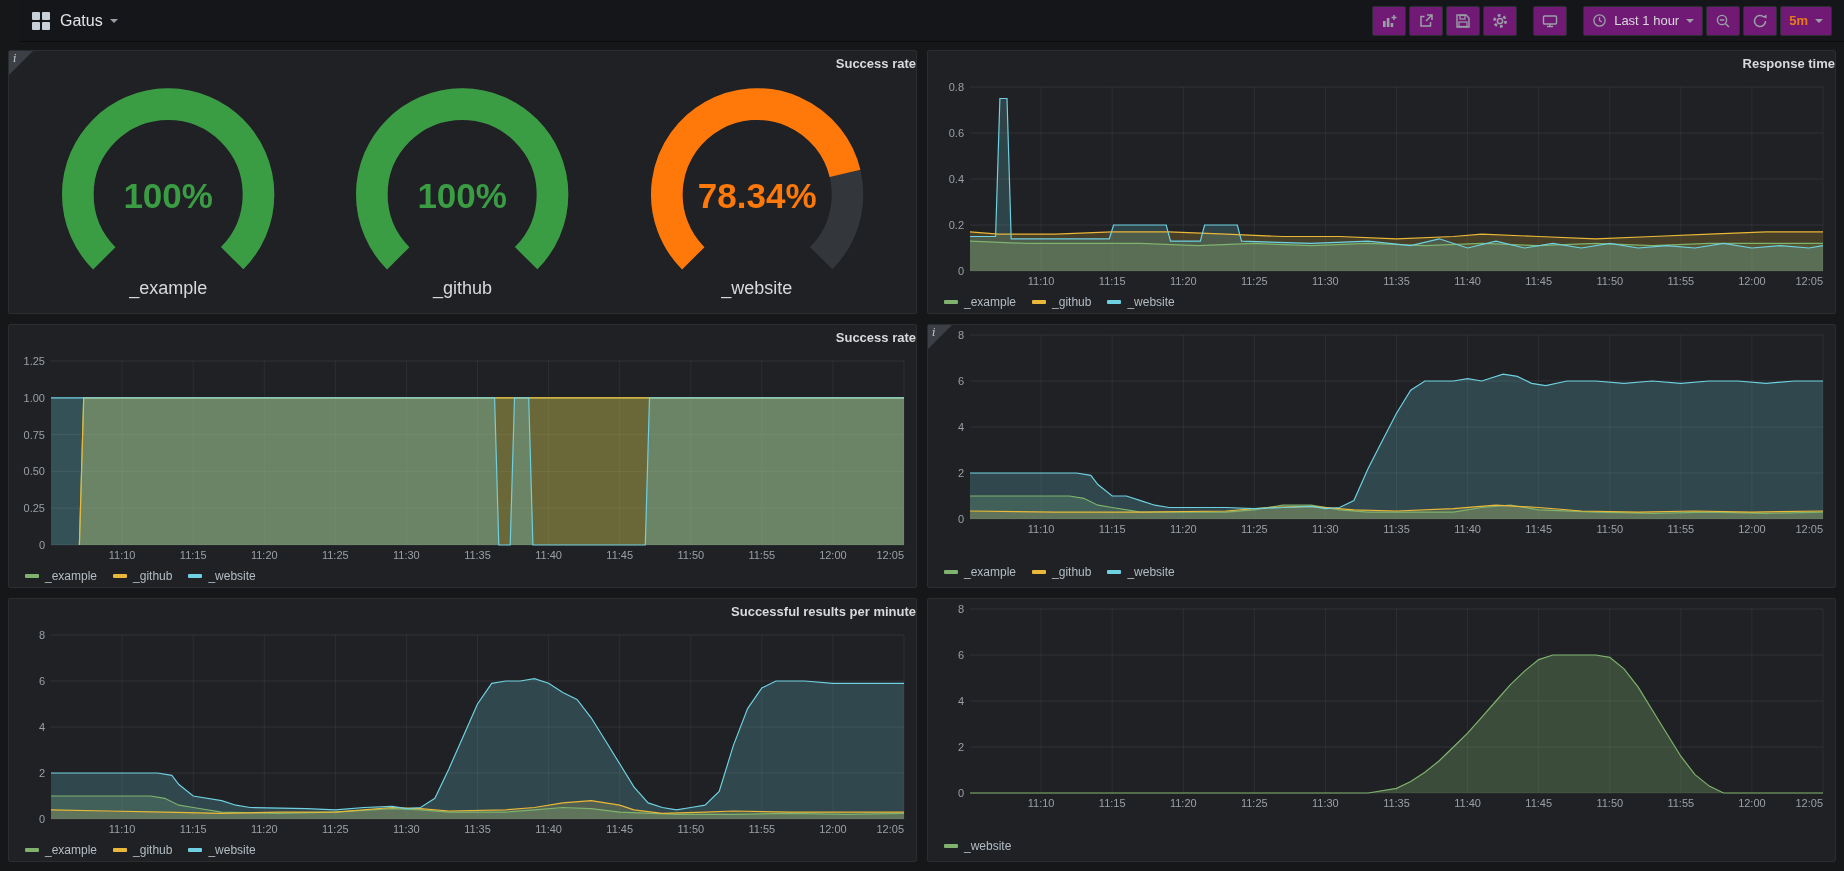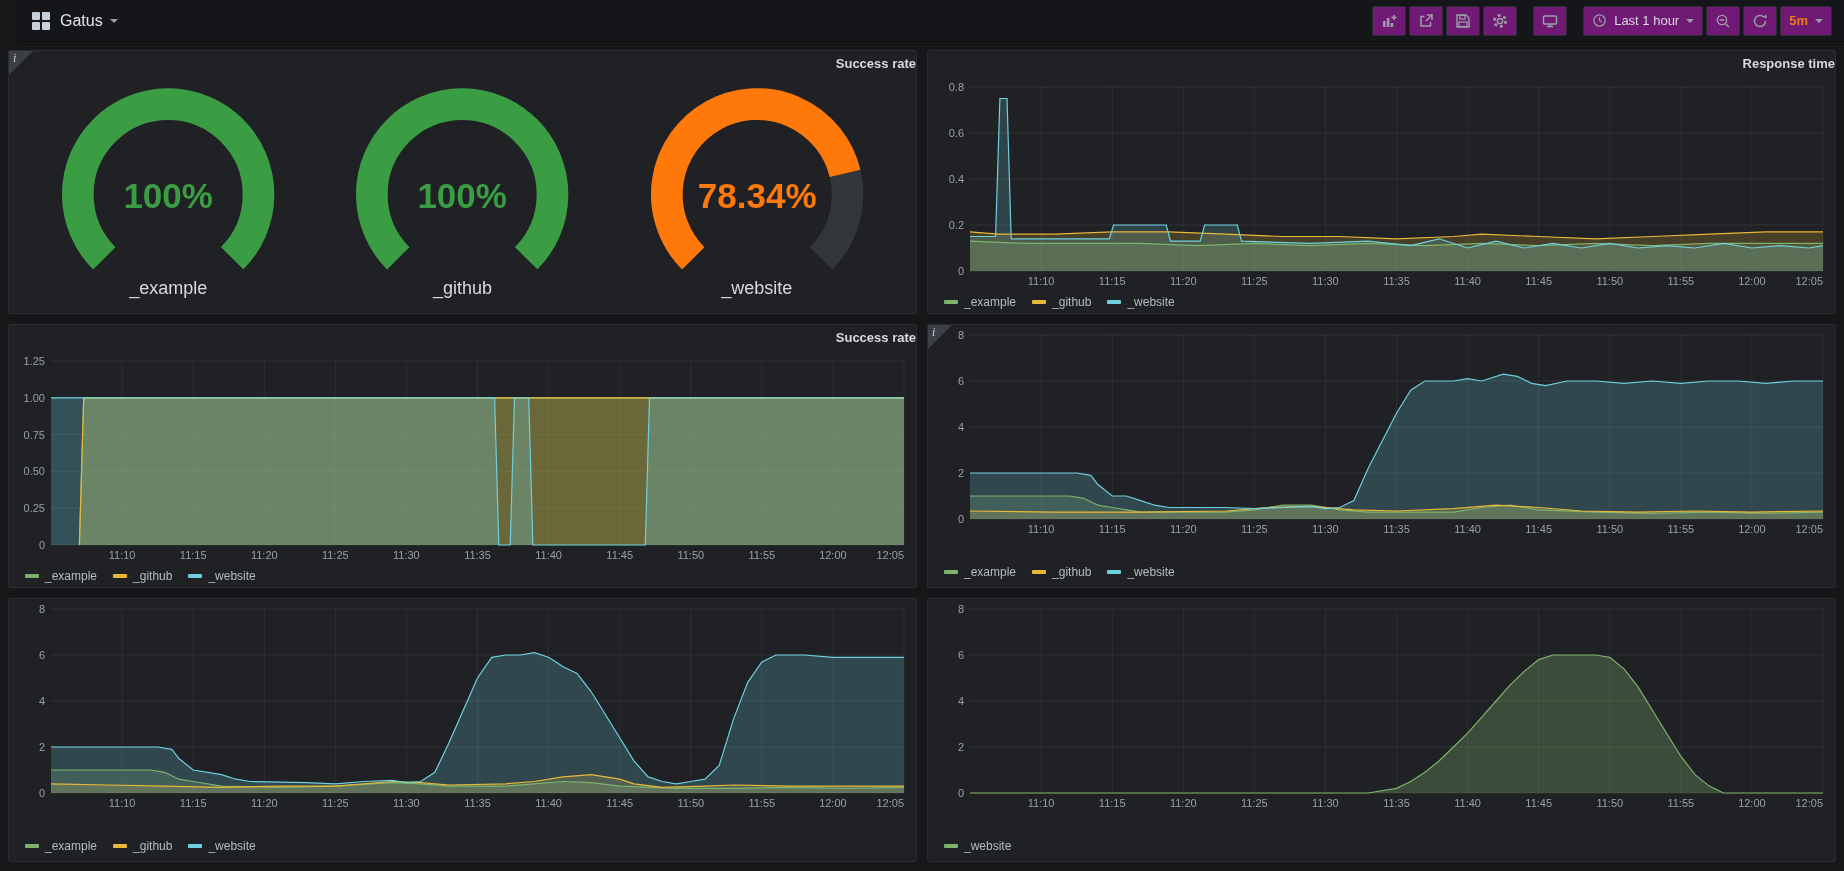--- a/index.html
+++ b/index.html
@@ -369,20 +369,21 @@
           <span>_github</span>
         </span>
         <span class="legend-item">
           <span class="legend-swatch" style="background: rgb(110, 208, 224);"></span>
           <span>_website</span>
         </span>
       </div>
   </div>
 
   <div class="panel">
+    <div class="panel-title">Successful results per minute</div>
     <div class="chart"><svg width="895" height="212">
           <line x1="36" y1="194.0" x2="889" y2="194.0" stroke="rgba(255,255,255,0.08)"></line>
           <text x="30" y="198.0" text-anchor="end" class="tick">0</text>
           <line x1="36" y1="148.0" x2="889" y2="148.0" stroke="rgba(255,255,255,0.08)"></line>
           <text x="30" y="152.0" text-anchor="end" class="tick">2</text>
           <line x1="36" y1="102.0" x2="889" y2="102.0" stroke="rgba(255,255,255,0.08)"></line>
           <text x="30" y="106.0" text-anchor="end" class="tick">4</text>
           <line x1="36" y1="56.0" x2="889" y2="56.0" stroke="rgba(255,255,255,0.08)"></line>
           <text x="30" y="60.0" text-anchor="end" class="tick">6</text>
           <line x1="36" y1="10.0" x2="889" y2="10.0" stroke="rgba(255,255,255,0.08)"></line>

